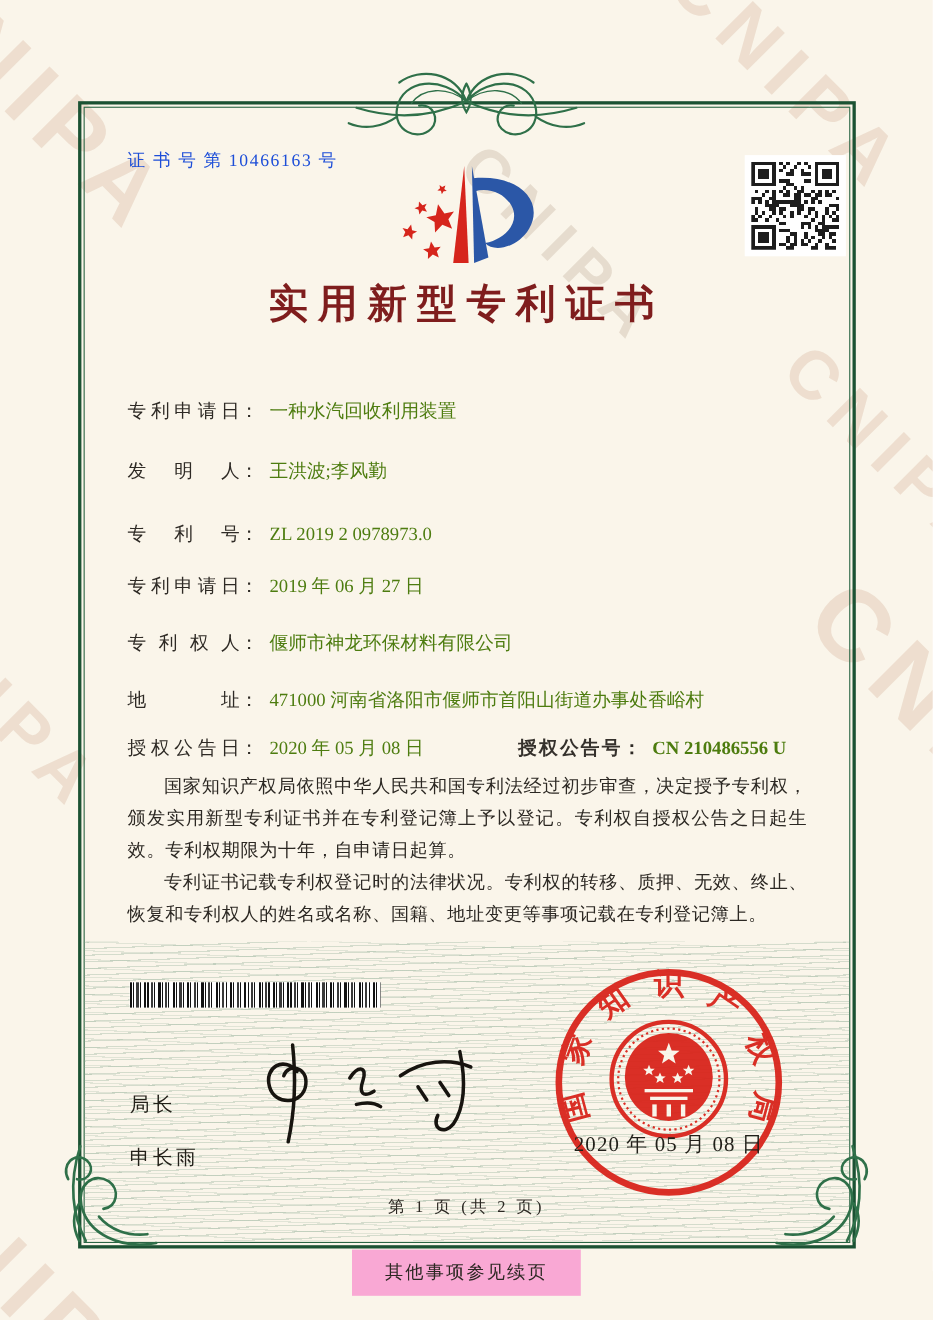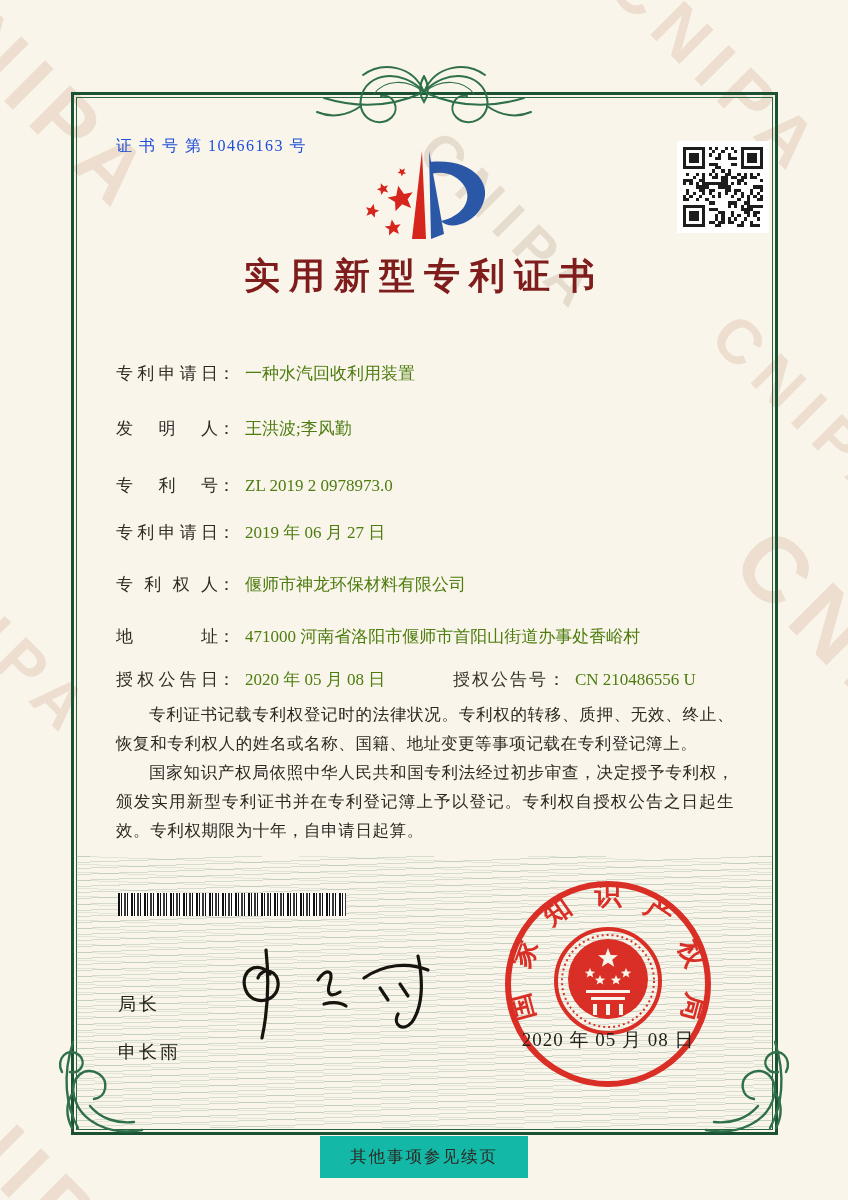--- a/index.html
+++ b/index.html
@@ -66,21 +66,21 @@
   .row:nth-of-type(4){top:167px;}
   .row:nth-of-type(5){top:219px;}
   .row:nth-of-type(6){top:271px;}
   .row:nth-of-type(7){top:314px;}
   .flabel{
     display:inline-block; width:102px; text-align:justify; text-align-last:justify;
     vertical-align:top; color:#2e2a25;
   }
   .colon{margin-right:10px; color:#2e2a25;}
   .fval{color:#4d7c0f;}
-  .grant-right{position:absolute; left:337px; top:0;}
+  .grant-right{position:absolute; left:355px; top:0;font-weight:bold;}
   .grant-right .glabel{letter-spacing:2px;}
   
   .body-text{
     position:absolute; left:116px; top:700px; width:618px; z-index:3;
     font-size:16.5px; line-height:29px; letter-spacing:0.6px; color:#2c2823;
     text-align:justify;
   }
   .body-text p{margin:0; text-indent:2em;}
   
   .barcode{
@@ -96,21 +96,21 @@
   .signature-svg{position:absolute; left:232px; top:944px; z-index:4;}
   
   .seal{position:absolute; left:503px; top:878px; z-index:4; opacity:0.95;}
   
   .page-indicator{
     position:absolute; left:0; top:1088px; width:848px; text-align:center; z-index:3;
     font-size:15px; letter-spacing:3px; color:#2c2823;
   }
   .continuation{
     position:absolute; left:50%; top:1136px; transform:translateX(-50%); z-index:3;
-    background:#14b8a6; padding:10px 30px; font-size:16.5px; letter-spacing:2px; color:#2c2823;
+    background:#f9a8d4; padding:10px 30px; font-size:16.5px; letter-spacing:2px; color:#2c2823;
     white-space:nowrap;
   }
 </style>
 </head>
 <body>
 
 <div class="page">
 
   <span class="wm wm1">CNIPA</span>
   <span class="wm wm2">CNIPA</span>
@@ -396,22 +396,22 @@
     </div>
     <div class="row">
       <span class="flabel">授权公告日</span><span class="colon">：</span><span class="fval">2020 年 05 月 08 日</span>
       <span class="grant-right">
         <span class="glabel">授权公告号</span><span class="colon">：</span><span class="fval">CN 210486556 U</span>
       </span>
     </div>
   </div>
 
   <div class="body-text">
+    <p>国家知识产权局依照中华人民共和国专利法经过初步审查，决定授予专利权，颁发实用新型专利证书并在专利登记簿上予以登记。专利权自授权公告之日起生效。专利权期限为十年，自申请日起算。</p>
     <p>专利证书记载专利权登记时的法律状况。专利权的转移、质押、无效、终止、恢复和专利权人的姓名或名称、国籍、地址变更等事项记载在专利登记簿上。</p>
-    <p>国家知识产权局依照中华人民共和国专利法经过初步审查，决定授予专利权，颁发实用新型专利证书并在专利登记簿上予以登记。专利权自授权公告之日起生效。专利权期限为十年，自申请日起算。</p>
   </div>
 
   <div class="barcode"></div>
 
   <div class="signer">
     <div>局长</div>
     <div>申长雨</div>
   </div>
 
   <svg class="signature-svg" width="220" height="98" viewBox="0 0 220 98">
@@ -451,16 +451,17 @@
       <polygon points="123,90 124.5,93.5 128.2,93.7 125.3,96 126.3,99.6 123,97.5 119.7,99.6 120.7,96 117.8,93.7 121.5,93.5" fill="#faf5ea"></polygon>
       <rect x="83" y="112" width="44" height="3" fill="#faf5ea"></rect>
       <rect x="88" y="119" width="34" height="3" fill="#faf5ea"></rect>
       <rect x="90" y="126" width="4" height="11" fill="#faf5ea"></rect>
       <rect x="103" y="126" width="4" height="11" fill="#faf5ea"></rect>
       <rect x="116" y="126" width="4" height="11" fill="#faf5ea"></rect>
     </g>
     <text id="seal-date" x="105" y="168" text-anchor="middle" font-family="Liberation Serif, DejaVu Serif, serif" font-size="19" fill="#17150f" letter-spacing="1">2020 年 05 月 08 日</text>
   </svg>
 
+  <div class="page-indicator">第 1 页 (共 2 页)</div>
 
   <div class="continuation">其他事项参见续页</div>
 
 </div>
 
 </body></html>

